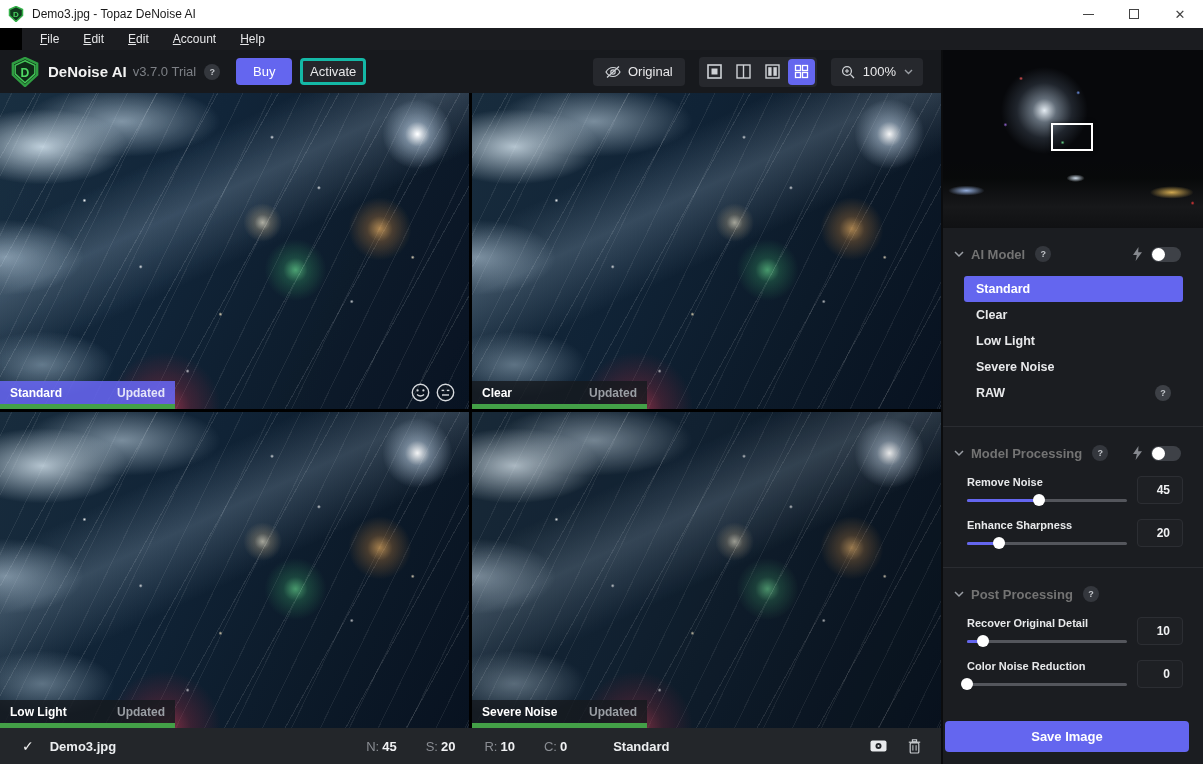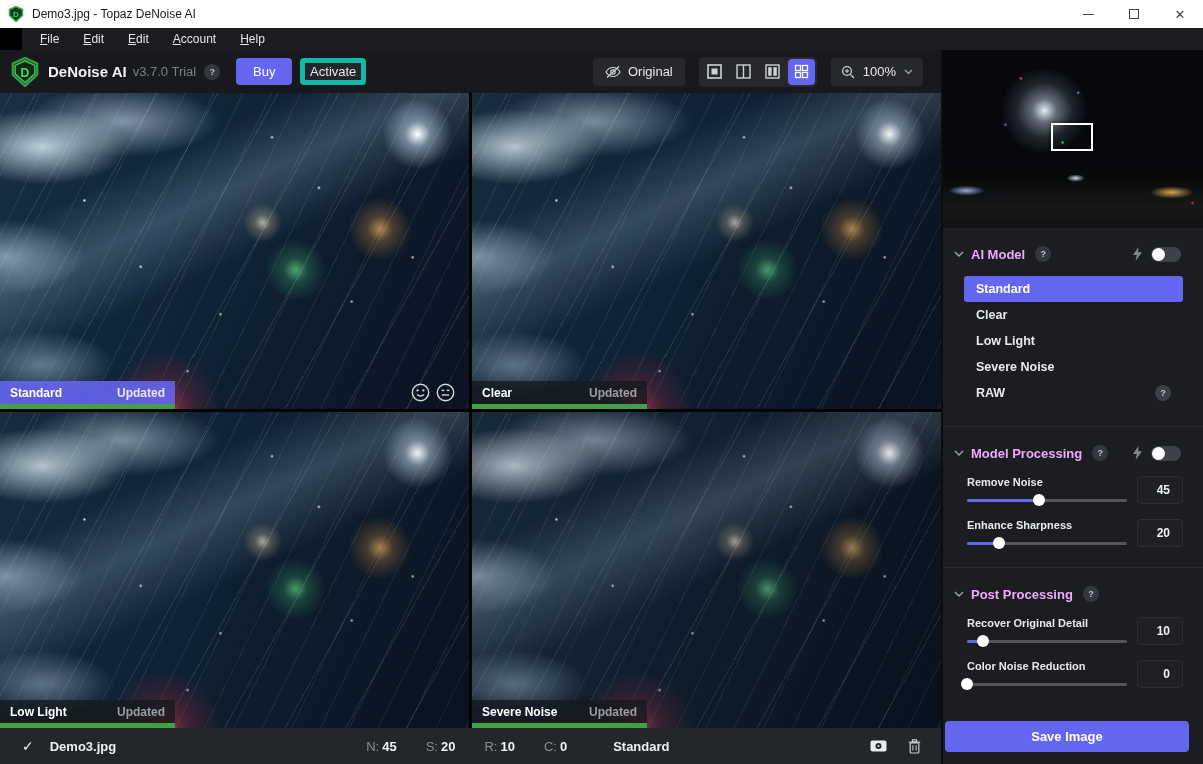--- a/index.html
+++ b/index.html
@@ -35,21 +35,21 @@
   .logo { width:30px; height:30px; }
   .brand { margin-left:8px; font-size:15px; font-weight:bold; color:#f2f2f2; }
   .version { margin-left:6px; font-size:13px; color:#7d8086; }
   .qbadge { width:16px; height:16px; border-radius:50%; background:#34373d; color:#c3c6cb;
     font-size:9px; font-weight:bold; display:inline-flex; align-items:center; justify-content:center;
     margin-left:8px; flex:0 0 auto; }
   .btn { border:none; border-radius:4px; font-size:13px; cursor:pointer;
     font-family:inherit; }
   .btn-buy { margin-left:16px; width:56px; height:27px; background:#6466ef; color:#fff; }
   .btn-activate { margin-left:8px; width:66px; height:27px; background:#24262b; color:#e8e8ea;
-    border:5px solid #14b8a6; }
+    border:3px solid #14b8a6; }
   .tb-right { margin-left:auto; display:flex; align-items:center; gap:14px; }
   .pill { background:#26282d; border-radius:4px; display:flex; align-items:center; }
   .btn-original { height:28px; padding:0 12px; gap:7px; color:#e8e8ea; font-size:13px;
     cursor:pointer; }
   .viewgroup { height:30px; padding:2px; gap:2px; }
   .view-btn { width:27px; height:26px; border-radius:4px; display:flex; align-items:center;
     justify-content:center; cursor:pointer; }
   .view-btn.selected { background:#6466ef; }
   .zoomgroup { height:28px; padding:0 10px; gap:8px; color:#e8e8ea; font-size:13px;
     cursor:pointer; }
@@ -124,21 +124,21 @@
       radial-gradient(ellipse 5% 3% at 51% 72%, rgba(225,240,255,.9), transparent 70%),
       radial-gradient(ellipse 12% 5% at 88% 80%, rgba(255,205,95,.8), transparent 70%),
       radial-gradient(circle 2px at 96% 86%, rgba(255,60,60,.9), transparent),
       linear-gradient(180deg, transparent 0%, transparent 62%, rgba(8,10,9,.65) 72%, rgba(16,17,19,.9) 80%, #17181a 88%, #101113 100%);
   }
   .viewport-rect { position:absolute; left:108px; top:73px; width:42px; height:28px;
     border:2px solid #fff; box-shadow:0 0 4px rgba(0,0,0,.7); cursor:move; }
 
   .section-header { display:flex; align-items:center; padding:0 22px 0 10px; margin-top:18px; }
   .chev { width:12px; height:12px; margin-right:6px; cursor:pointer; flex:0 0 auto; }
-  .section-title { font-size:13px; font-weight:bold; color:#f0abfc; }
+  .section-title { font-size:13px; font-weight:bold; color:#737373; }
   .section-header .qbadge { margin-left:10px; }
   .hdr-spacer { flex:1; }
   .bolt { width:11px; height:14px; margin-right:8px; }
   .toggle { width:30px; height:15px; border-radius:8px; background:#3e4147; position:relative;
     cursor:pointer; flex:0 0 auto; }
   .toggle .knob { position:absolute; left:1px; top:1px; width:13px; height:13px;
     border-radius:50%; background:#fff; }
 
   .model-list { margin:14px 20px 0 21px; }
   .model-item { height:26px; display:flex; align-items:center; justify-content:space-between;

